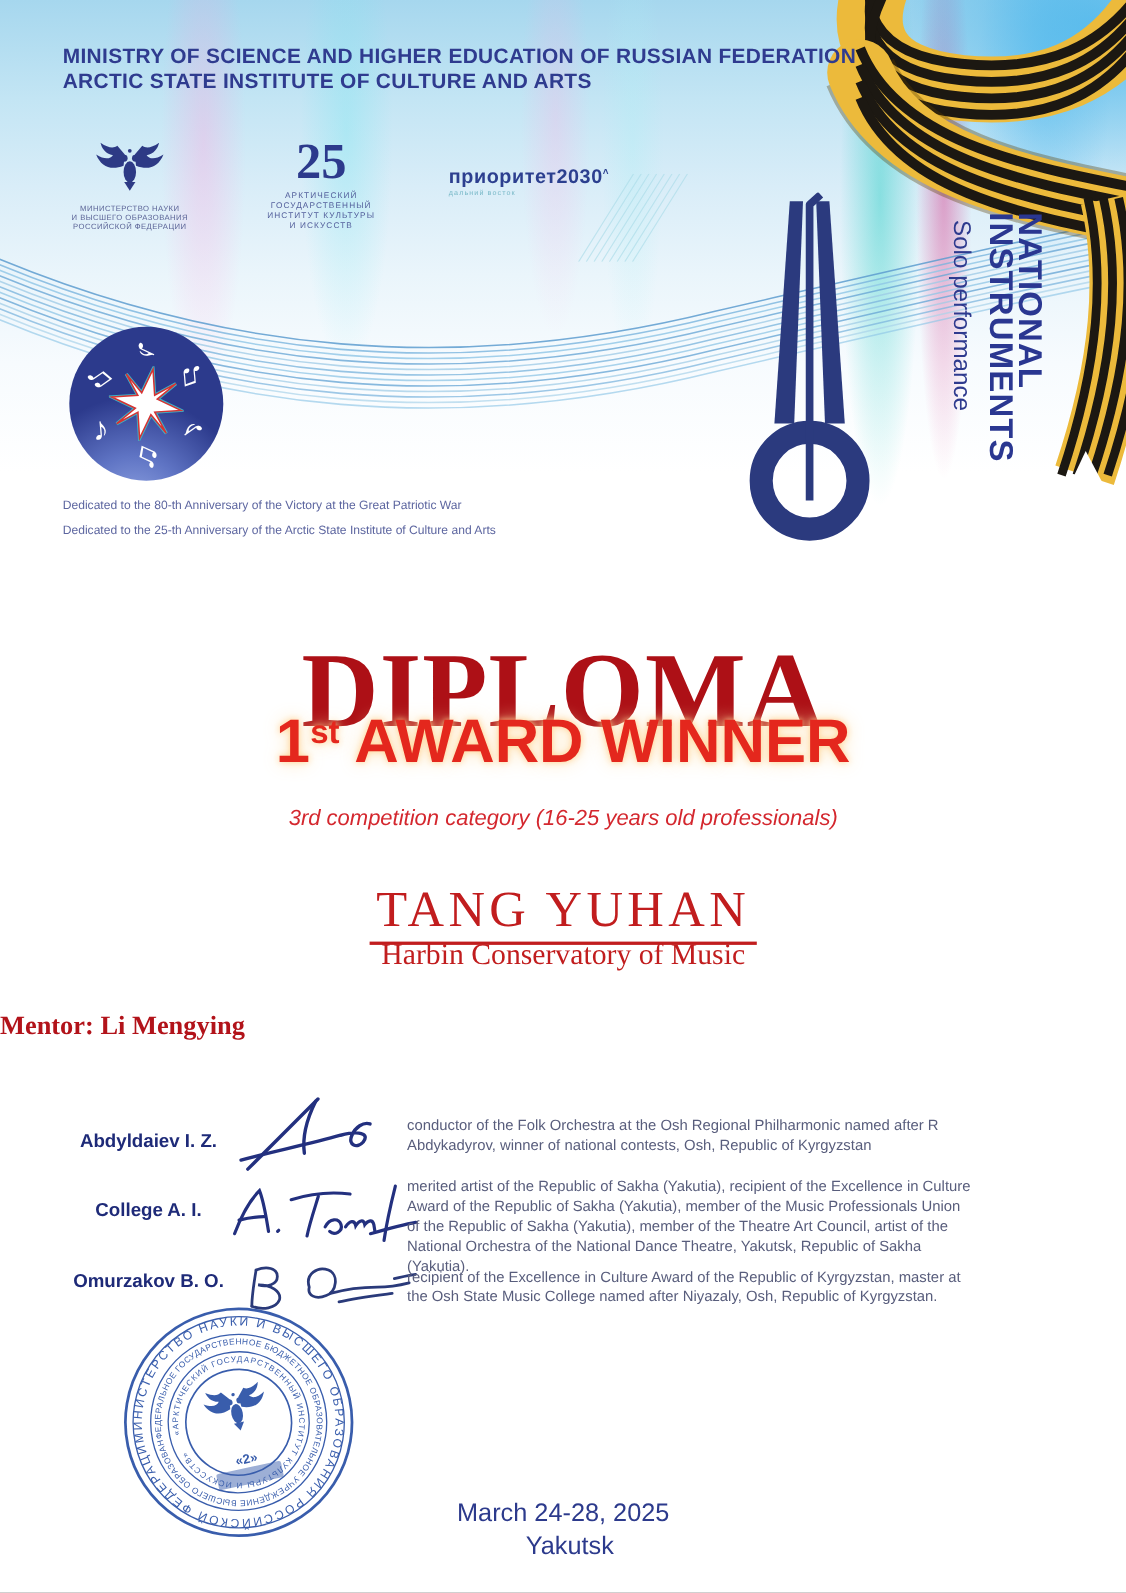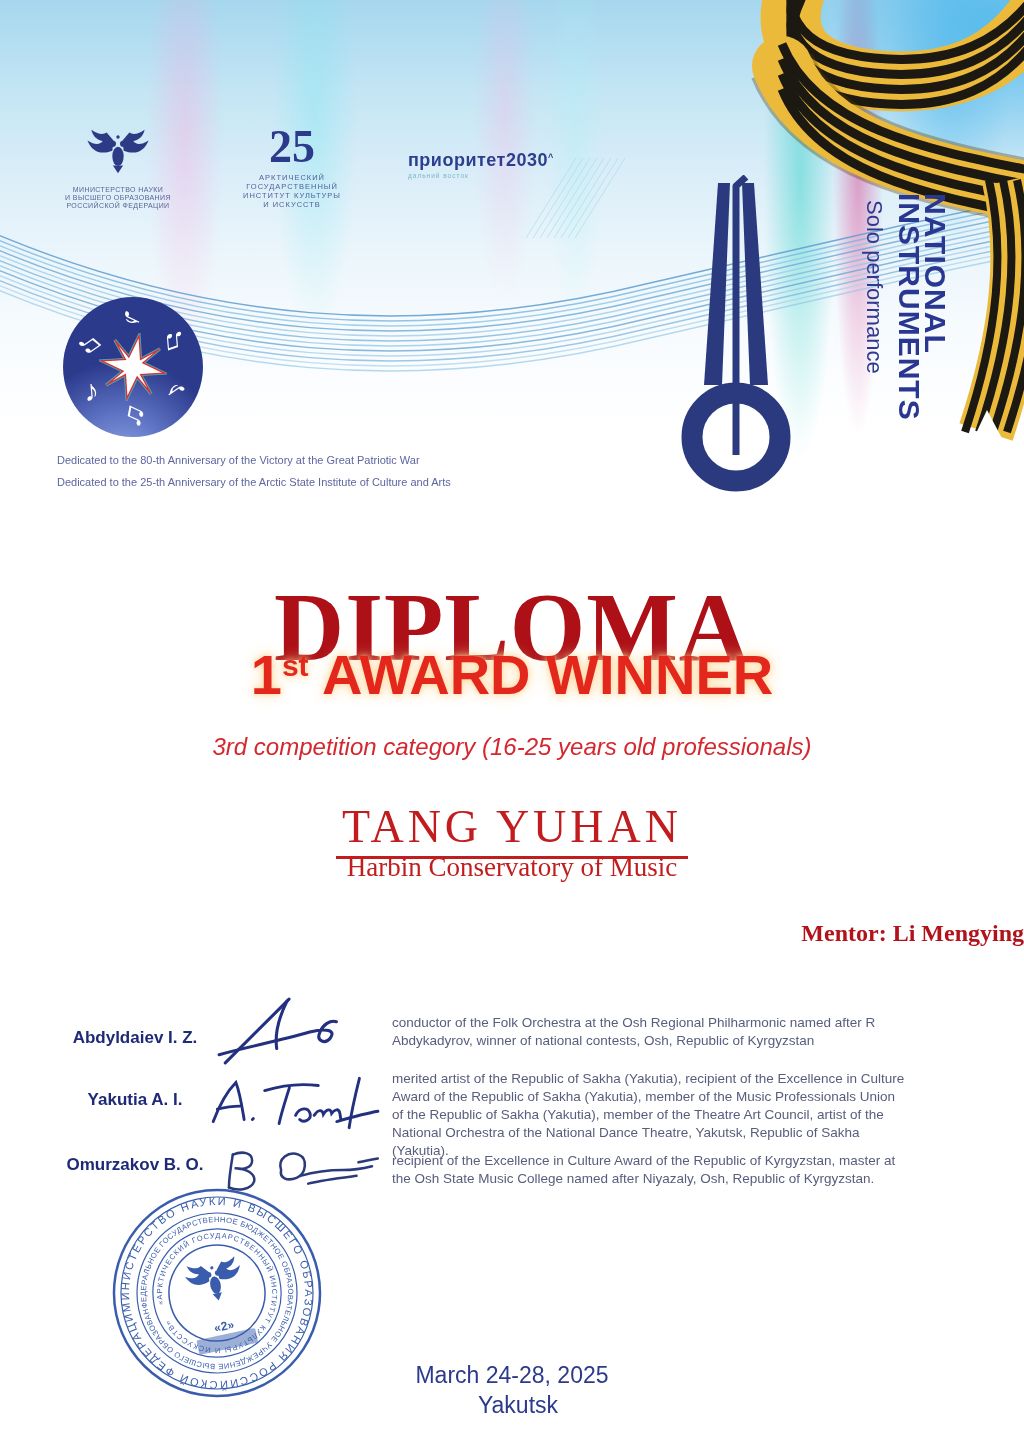--- a/index.html
+++ b/index.html
@@ -59,33 +59,33 @@
     font-size:22px;color:#2e3a8e;}
 
   .diploma{position:absolute;left:0;right:0;top:578px;text-align:center;
     font-family:"Liberation Serif",serif;font-weight:700;font-size:97px;line-height:100px;
     color:#ad1016;letter-spacing:1px;}
   .award-line{position:absolute;left:0;right:0;top:636px;text-align:center;
     font-size:56px;line-height:60px;font-weight:700;color:#e4271d;letter-spacing:0px;
     text-shadow:0 0 6px rgba(255,208,140,.95),0 0 16px rgba(255,224,170,.8);}
   .award-line sup{font-size:30px;vertical-align:18px;letter-spacing:0;}
   .category{position:absolute;left:0;right:0;top:733px;text-align:center;
-    font-size:24px;font-style:italic;color:#d4272e;}
+    font-size:20px;font-style:italic;color:#d4272e;}
 
   .winner{position:absolute;left:0;right:0;top:800px;text-align:center;}
   .winner .name{display:inline-block;font-family:"Liberation Serif",serif;font-size:46px;
     color:#c11d1e;letter-spacing:4px;border-bottom:3px solid #c11d1e;padding:0 6px 3px;}
   .school{position:absolute;left:0;right:0;top:852px;text-align:center;
     font-family:"Liberation Serif",serif;font-size:27px;color:#c11d1e;}
-  .mentor{position:absolute;left:0;right:0;top:920px;text-align:right;
-    font-family:"Liberation Serif",serif;font-size:24px;font-weight:700;color:#b2131a;padding-left:46px;}
+  .mentor{position:absolute;left:0;right:0;top:920px;text-align:left;
+    font-family:"Liberation Serif",serif;font-size:24px;font-weight:700;color:#b2131a;}
 
   .jury-name{position:absolute;left:35px;width:200px;text-align:center;
     font-size:17px;font-weight:700;color:#1e2a78;}
-  .jury-desc{position:absolute;left:392px;width:516px;font-size:13.5px;line-height:18px;color:#585d7c;}
+  .jury-desc{position:absolute;left:370px;width:516px;font-size:13.5px;line-height:18px;color:#585d7c;}
   .sig{position:absolute;}
 
   .stamp{position:absolute;left:97px;top:1173px;opacity:.95;}
   .stamp text{fill:#2f55a8;font-family:"Liberation Sans",sans-serif;}
 
   .footer{position:absolute;left:0;right:0;text-align:center;color:#2c3a8c;font-size:23px;}
   .f-date{top:1362px;} .f-city{top:1392px;margin-left:12px;}
 </style>
 </head>
 <body>
@@ -147,20 +147,24 @@
       <use href="#rbB" stroke="#1c1812" stroke-width="9" transform="translate(0,23)"></use>
       <use href="#rbC" stroke="#ecba3b" stroke-width="56"></use>
       <use href="#rbC" stroke="#1c1812" stroke-width="8" transform="translate(-21,0)"></use>
       <use href="#rbC" stroke="#1c1812" stroke-width="8" transform="translate(-7,0)"></use>
       <use href="#rbC" stroke="#1c1812" stroke-width="8" transform="translate(7,0)"></use>
       <use href="#rbC" stroke="#1c1812" stroke-width="8" transform="translate(21,0)"></use>
       <path d="M 230 480 L 263 410 L 300 480 Z" fill="#ffffff"></path>
     </g>
   </svg>
 
+  <div class="hdr">
+    <div>MINISTRY OF SCIENCE AND HIGHER EDUCATION OF RUSSIAN FEDERATION</div>
+    <div>ARCTIC STATE INSTITUTE OF CULTURE AND ARTS</div>
+  </div>
 
   <svg width="0" height="0" style="position:absolute" aria-hidden="true">
     <defs>
       <g id="eagle">
         <ellipse cx="60" cy="50" rx="10" ry="17"></ellipse>
         <circle cx="51" cy="28" r="5.5"></circle>
           <circle cx="69" cy="28" r="5.5"></circle>
         <circle cx="60" cy="16" r="3"></circle>
         <path d="M50 40 C30 48 14 42 6 22 C20 31 29 29 33 23 C21 21 15 12 13 3 C26 12 34 12 40 8 L52 22 Z"></path>
         <path d="M70 40 C90 48 106 42 114 22 C100 31 91 29 87 23 C99 21 105 12 107 3 C94 12 86 12 80 8 L68 22 Z"></path>
@@ -240,21 +244,21 @@
   <div class="jury-name" style="top:1028px;">Abdyldaiev I. Z.</div>
   <svg class="sig" style="left:212px;top:995px;" width="150" height="72" viewBox="0 0 140 70">
     <g fill="none" stroke="#23307f" stroke-width="3" stroke-linecap="round">
       <path d="M10 66 C36 40 58 18 72 4"></path>
       <path d="M70 6 C62 22 58 38 60 52"></path>
       <path d="M4 58 C34 50 64 44 92 36 C108 32 118 34 112 42 C107 48 98 45 102 36 C105 29 112 24 118 26"></path>
     </g>
   </svg>
   <div class="jury-desc" style="top:1014px;">conductor of the Folk Orchestra at the Osh Regional Philharmonic named after R Abdykadyrov, winner of national contests, Osh, Republic of Kyrgyzstan</div>
 
-  <div class="jury-name" style="top:1090px;">Yakutia A. I.</div>
+  <div class="jury-name" style="top:1090px;">College A. I.</div>
   <svg class="sig" style="left:205px;top:1072px;" width="175" height="62" viewBox="0 0 170 60">
     <g fill="none" stroke="#23307f" stroke-width="2.8" stroke-linecap="round">
       <path d="M8 48 C14 32 22 18 30 10 C34 20 36 34 38 46"></path>
       <path d="M12 36 C20 34 28 33 34 33"></path>
       <path d="M46 46 L47 45"></path>
       <path d="M58 18 C74 13 94 11 110 13"></path>
       <path d="M82 15 C78 28 74 40 72 50"></path>
       <path d="M88 42 C92 34 100 34 102 40 C104 46 96 50 92 46"></path>
       <path d="M106 42 C110 36 114 36 115 41 C118 36 122 35 123 40 C126 36 130 35 131 40 L132 46"></path>
       <path d="M150 6 C146 22 142 40 140 54"></path>

